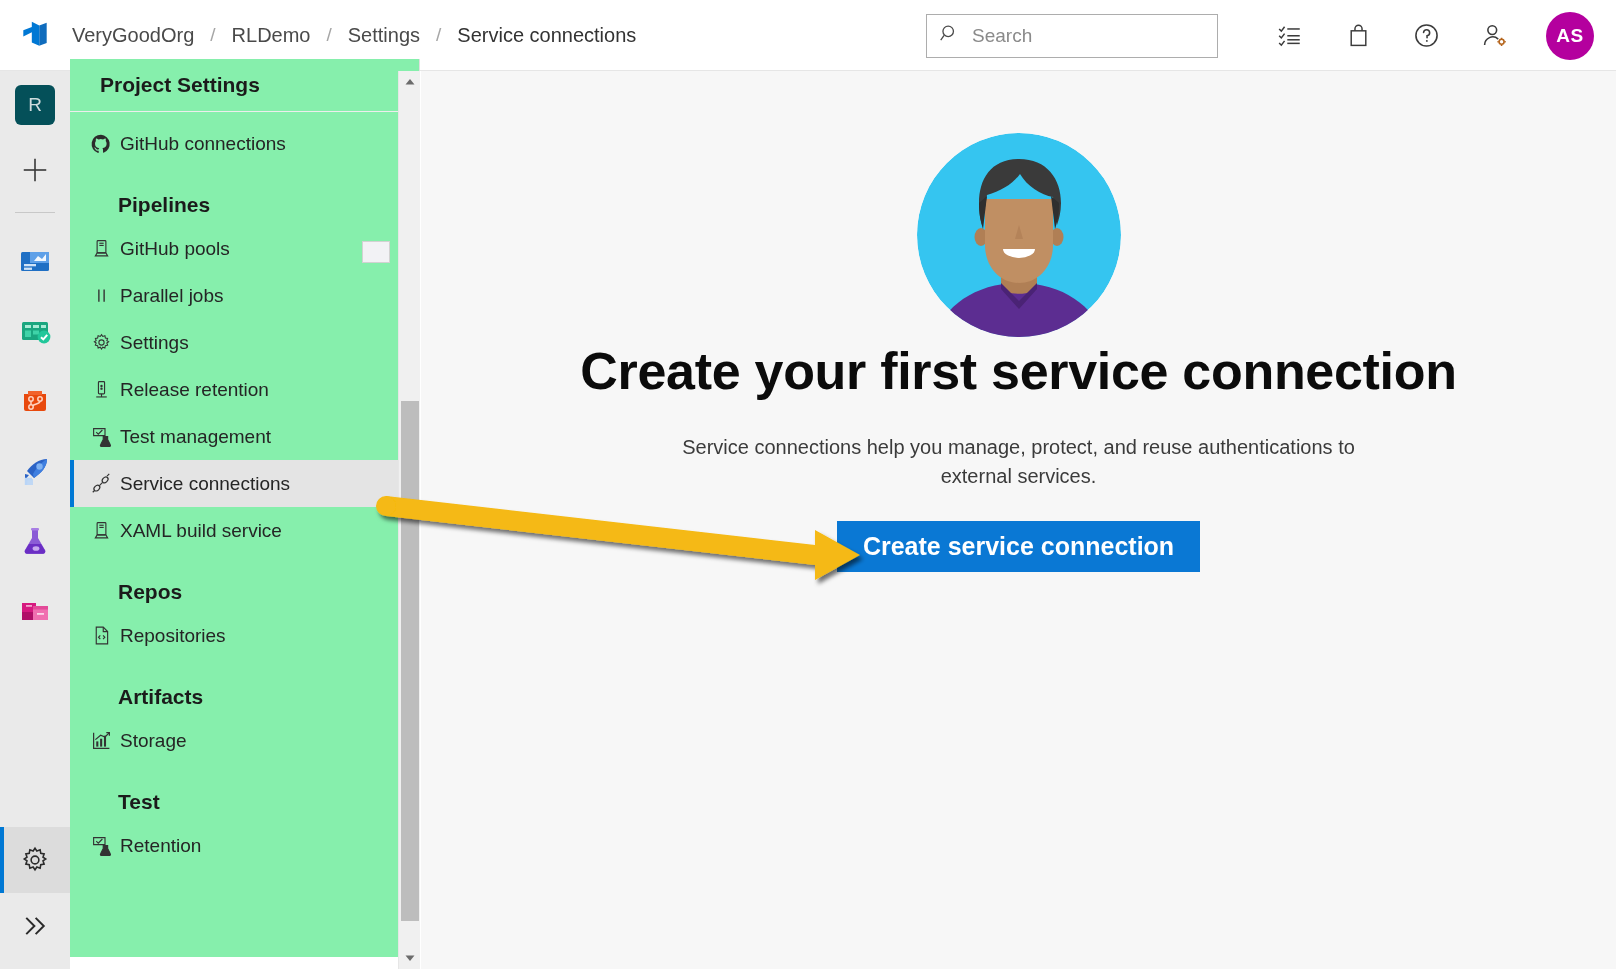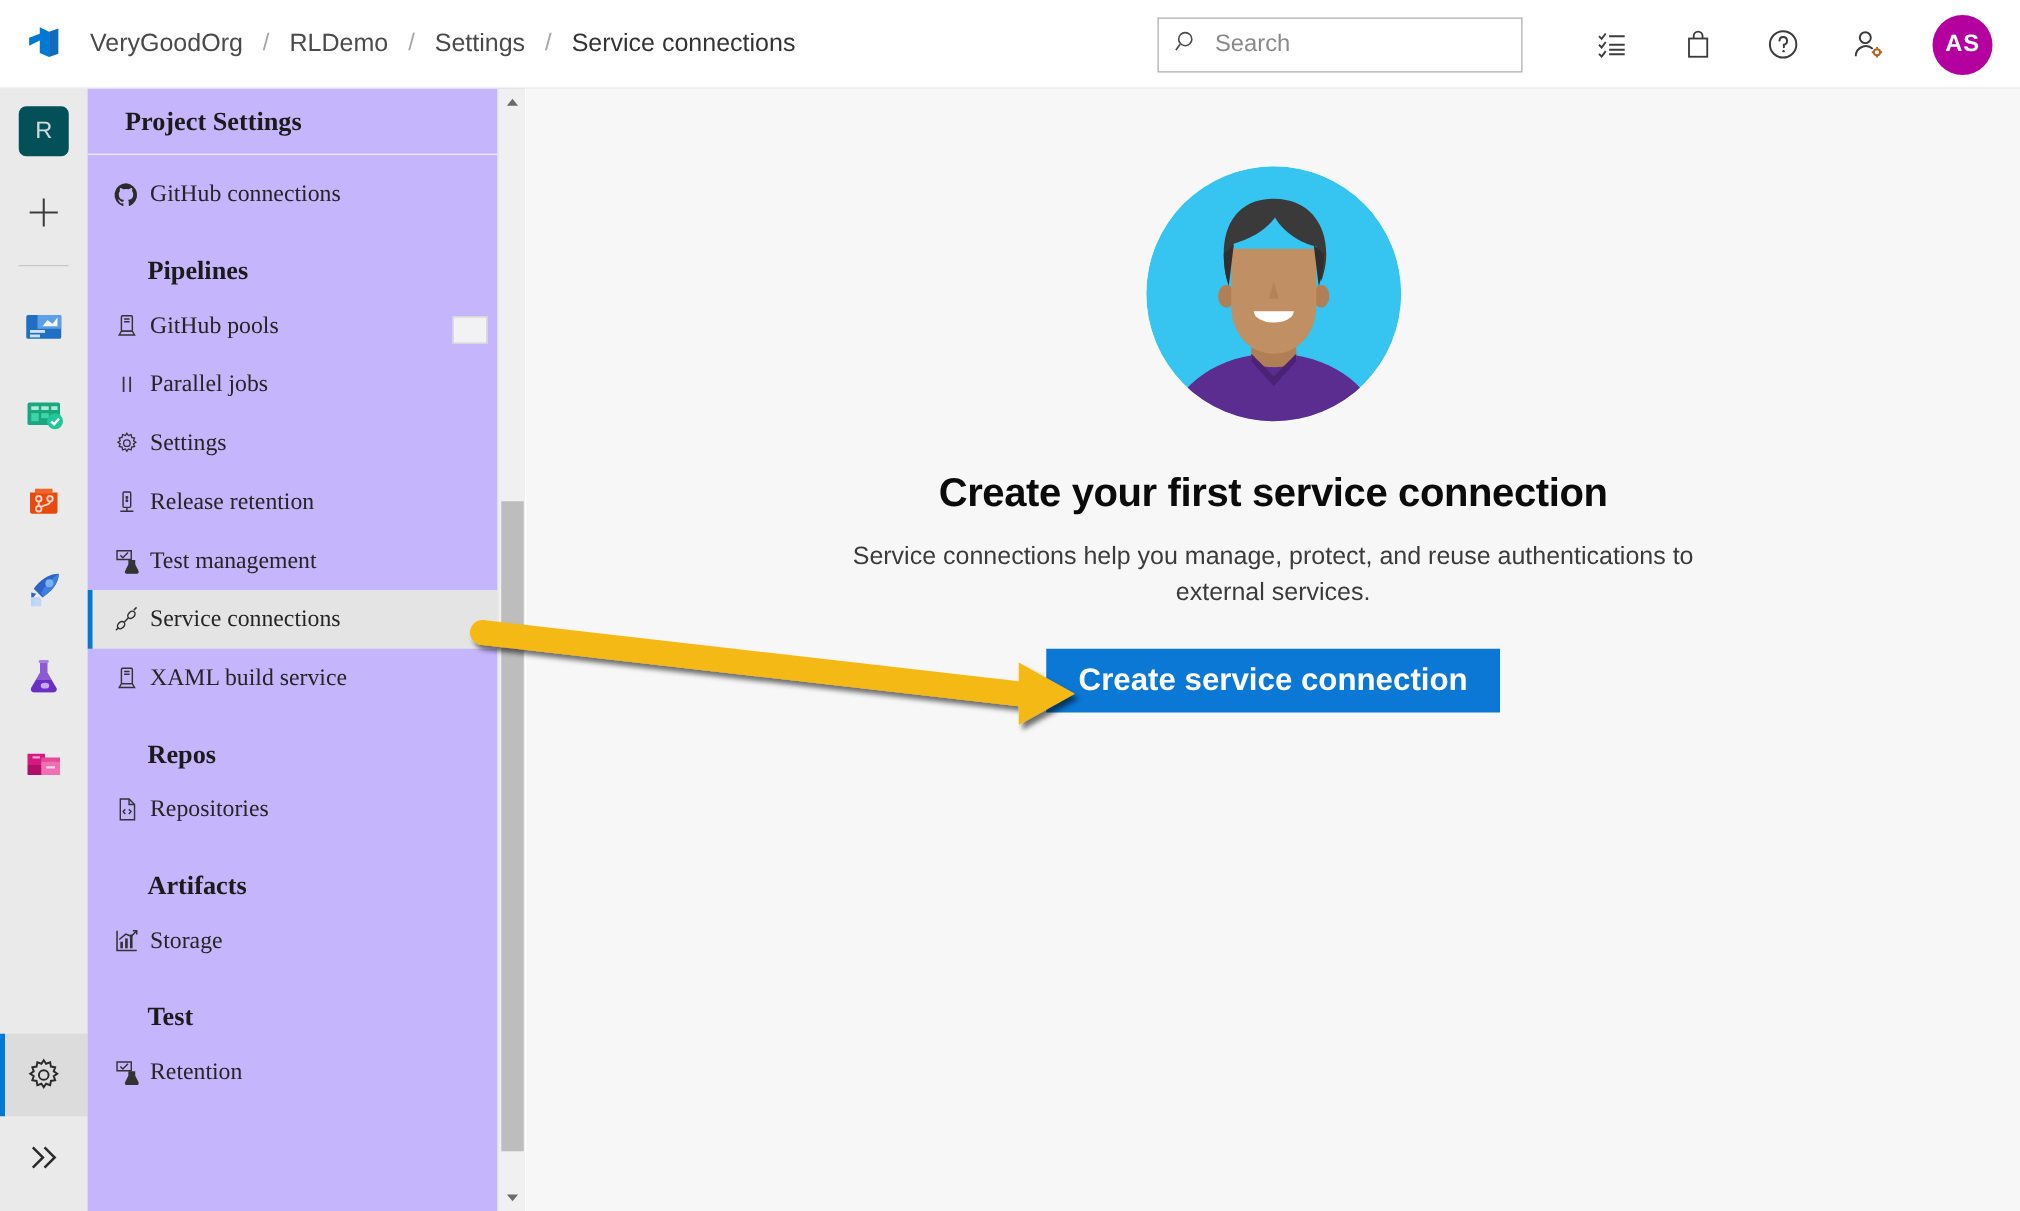--- a/index.html
+++ b/index.html
@@ -77,22 +77,22 @@
   #rail-settings::before {
     content: ""; position: absolute; left: 0; top: 0; bottom: 0; width: 4px; background: #0078d4;
   }
   #rail-expand {
     width: 70px; height: 66px; display: flex; align-items: center; justify-content: center;
     cursor: pointer; color: #444; font-size: 26px;
   }
 
   
   #sidebar {
-    position: absolute; top: 71px; left: 70px; width: 350px; height: 898px;
-    background: #c4b5fd; border-right: 1px solid #e0e0e0; overflow: hidden; font-family: Liberation Serif, serif;
+    position: absolute; top: 59px; left: 70px; width: 350px; height: 898px;
+    background: #86efac; border-right: 1px solid #e0e0e0; overflow: hidden;
   }
   #sidebar-title {
     height: 53px; display: flex; align-items: center; padding-left: 30px;
     font-size: 21px; font-weight: 700; color: #1b1b1b;
     border-bottom: 1px solid #ededed;
   }
   #nav-list { position: relative; }
   .nav-item {
     position: relative; height: 47px; display: flex; align-items: center;
     padding-left: 48px; font-size: 19px; color: #252525; cursor: pointer;
@@ -131,25 +131,25 @@
   }
 
   
   #main {
     position: absolute; top: 71px; left: 421px; width: 1195px; height: 898px;
     background: #f7f7f7;
     display: flex; flex-direction: column; align-items: center;
   }
   #illus { margin-top: 62px; }
   #main-title {
-    margin-top: 34px; font-size: 32px; font-weight: 700; color: #0b0b0b;
+    font-size: 52px; font-weight: 700; color: #0b0b0b;
     letter-spacing: -0.3px; text-align: center;
   }
   #main-sub {
-    margin-top: 18px; width: 700px; text-align: center;
+    margin-top: 32px; width: 700px; text-align: center;
     font-size: 20px; line-height: 29px; color: #3b3b3b;
   }
   #create-btn {
     margin-top: 30px; height: 51px; padding: 0 26px; background: #0a78d4;
     color: #ffffff; border: none; font-size: 25px; font-weight: 600;
     font-family: "Liberation Sans", sans-serif; cursor: pointer;
   }
 
   
   #annot-arrow {

